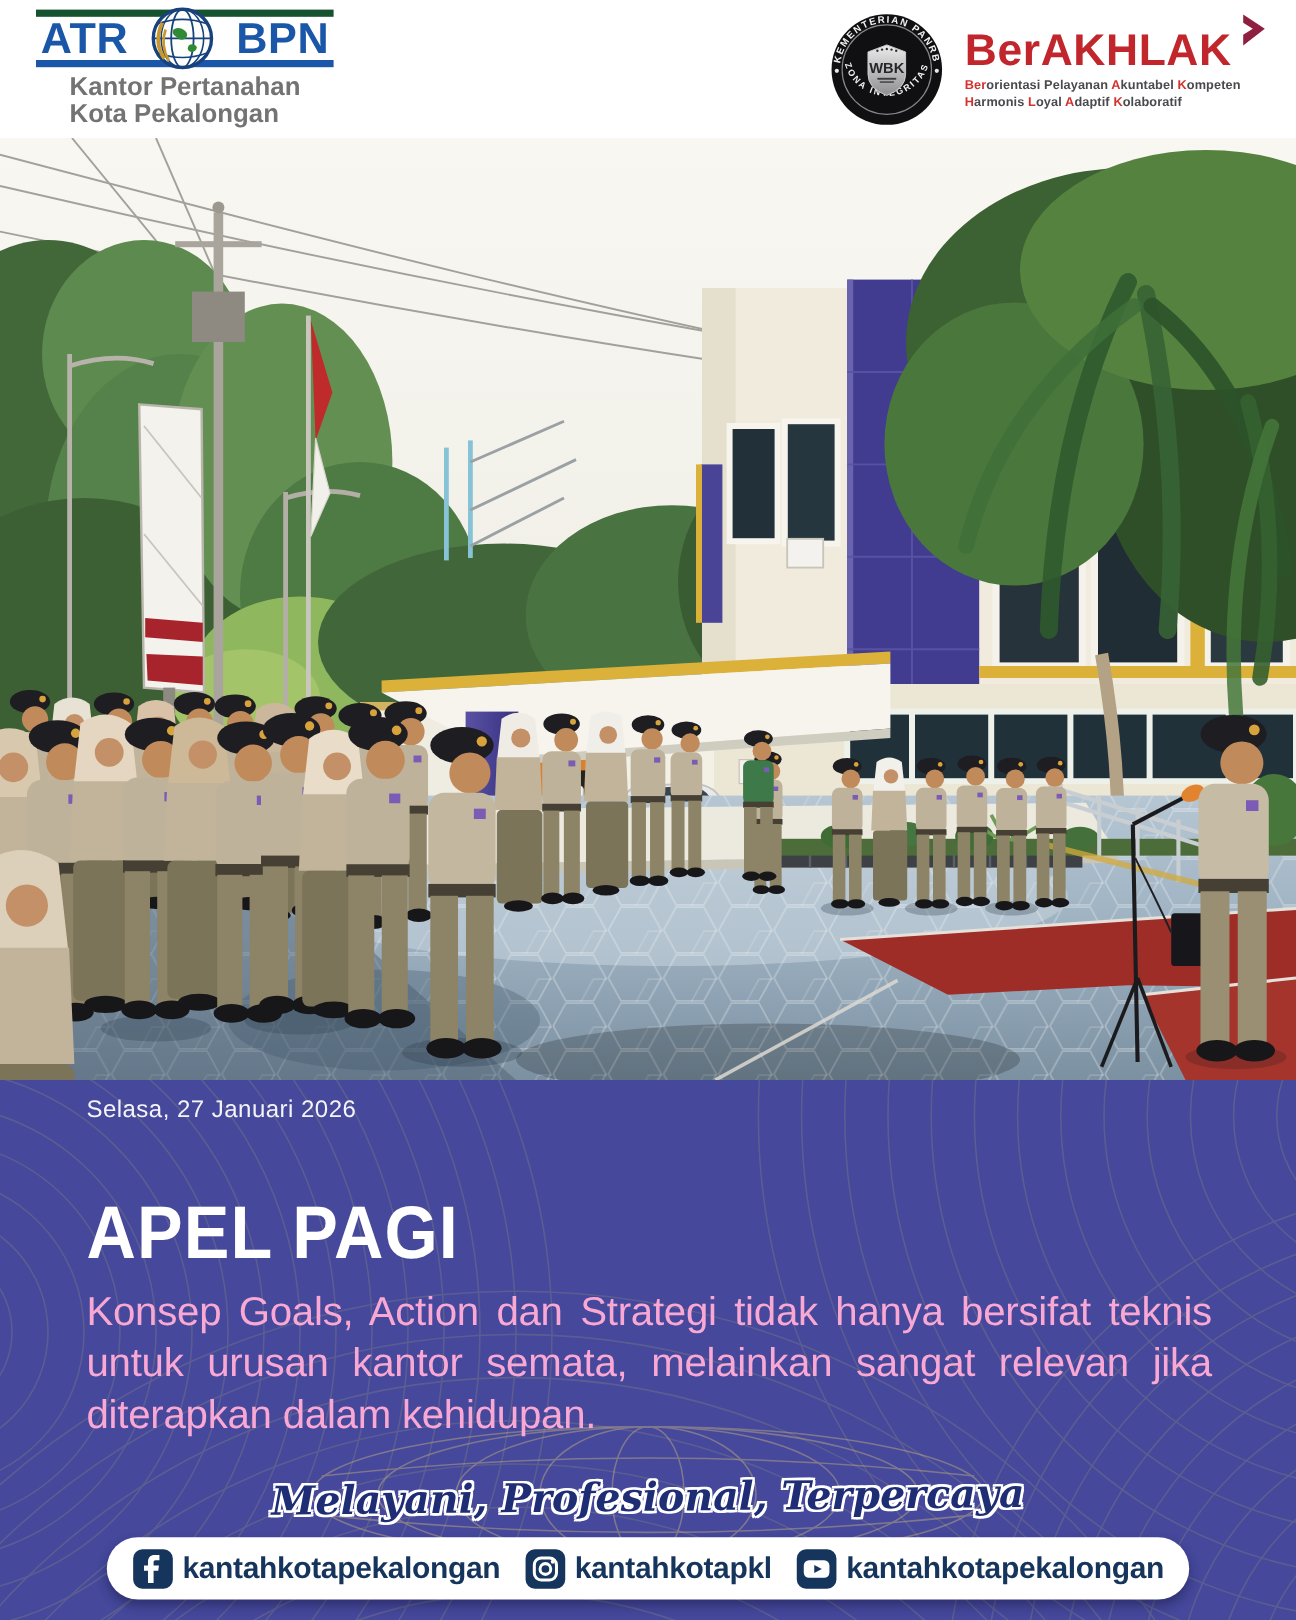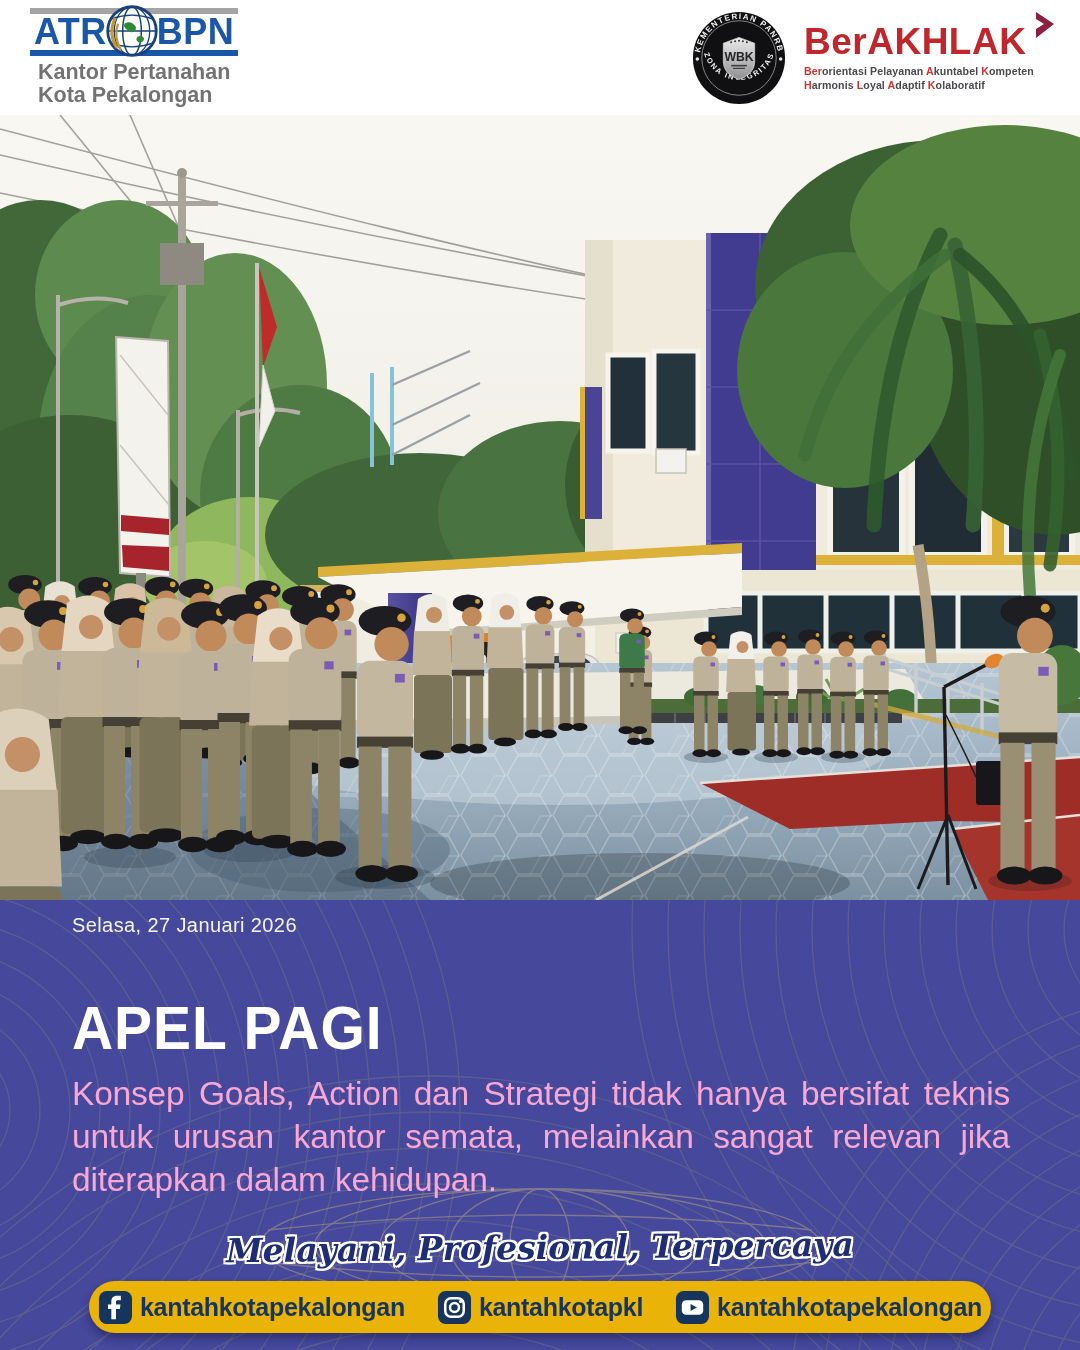--- a/index.html
+++ b/index.html
@@ -3,22 +3,22 @@
 <meta charset="utf-8">
 <style>
   html,body{margin:0;padding:0;}
   body{width:1080px;height:1350px;position:relative;overflow:hidden;
        font-family:"Liberation Sans",sans-serif;background:#ffffff;}
 
   
   .header{position:absolute;left:0;top:0;width:1080px;height:115px;background:#ffffff;z-index:3;
           display:flex;align-items:center;justify-content:space-between;}
   .brand{margin-left:30px;display:flex;flex-direction:column;align-items:center;}
-  .logo-row{display:flex;gap:0;
-            border-top:6px solid #a3a3a3;border-bottom:6px solid #1a57a8;padding:0 4px;}
+  .logo-row{display:flex;align-items:center;gap:20px;
+            border-top:6px solid #14532d;border-bottom:6px solid #1a57a8;padding:0 4px;}
   .logo-word{font-size:36px;font-weight:800;color:#1a57a8;letter-spacing:.5px;line-height:1;}
   .logo-globe{width:56px;height:56px;margin:-11px -3px;position:relative;}
   .brand-lines{margin-top:5px;color:#737373;font-size:21.5px;font-weight:600;line-height:1.08;}
   .badges{margin-right:28px;display:flex;align-items:center;gap:16px;}
   .wbk{width:98px;height:98px;}
   .berakhlak{width:248px;position:relative;}
   .ber-title{font-size:37px;font-weight:800;color:#c0262c;letter-spacing:.5px;line-height:1;}
   .ber-arrow{position:absolute;right:-4px;top:-12px;width:22px;height:28px;}
   .ber-sub{margin-top:4px;font-size:10.6px;font-weight:700;color:#4a4a4e;line-height:1.35;letter-spacing:.1px;}
   .ber-sub .hl{color:#d3312f;}
@@ -35,22 +35,22 @@
   .title{position:absolute;left:72px;top:92px;color:#ffffff;font-size:62px;font-weight:800;
          letter-spacing:1px;transform:scaleX(.92);transform-origin:left;}
   .body-text{position:absolute;left:72px;top:172px;width:938px;color:#f9a8d4;font-size:33.5px;
              line-height:1.29;text-align:justify;text-align-last:left;letter-spacing:-.2px;}
   .tagline{position:absolute;left:0;top:328px;width:1080px;text-align:center;
            font-family:"DejaVu Serif",serif;font-style:italic;font-weight:700;font-size:33px;
            color:#1f2d75;transform:rotate(-.6deg);
            text-shadow:-2px 0 0 #fff,2px 0 0 #fff,0 -2px 0 #fff,0 2px 0 #fff,
                        -2px -2px 0 #fff,2px 2px 0 #fff,-2px 2px 0 #fff,2px -2px 0 #fff;}
   .social-bar{position:absolute;left:50%;top:381px;transform:translateX(-50%);
-              width:902px;height:52px;background:#eab308;border-radius:28px;
-              display:flex;align-items:center;justify-content:center;gap:32px;
+              width:902px;height:52px;background:#ffffff;border-radius:28px;
+              display:flex;align-items:center;justify-content:center;gap:20px;
               box-shadow:0 5px 9px rgba(10,10,40,.38);}
   .social-item{display:flex;align-items:center;gap:7px;}
   .social-item svg{width:35px;height:35px;display:block;}
   .social-handle{color:#16355c;font-size:25px;font-weight:700;letter-spacing:-.3px;}
 </style>
 </head>
 <body>
 
 <div class="header">
   <div class="brand">

